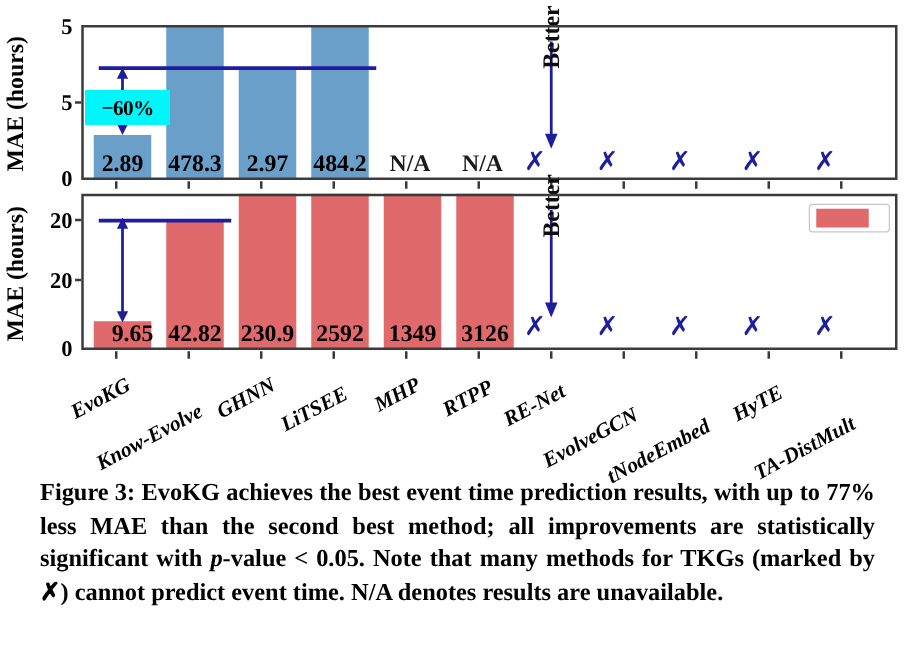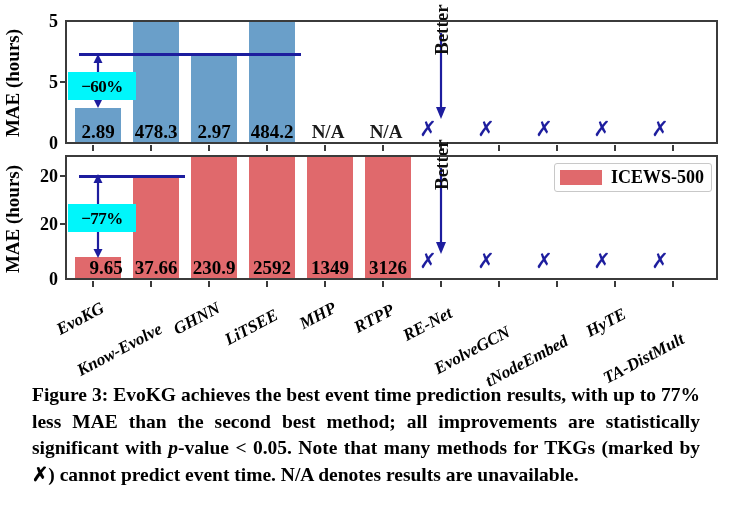--- a/index.html
+++ b/index.html
@@ -178,44 +178,42 @@
     <div class="bar red" style="left:300px;bottom:0;width:46px;height:125px;"></div>
 
     <div class="refline" style="left:14px;bottom:102px;width:106px;"></div>
 
     <svg class="arrowcol" style="left:26px;bottom:22px;width:14px;height:84px;" viewBox="0 0 14 84">
       <line x1="7" y1="4" x2="7" y2="80" stroke="#1d1d9e" stroke-width="2.2"></line>
       <polygon points="7,0 2.5,9 11.5,9" fill="#1d1d9e"></polygon>
       <polygon points="7,84 2.5,75 11.5,75" fill="#1d1d9e"></polygon>
     </svg>
 
-    <div class="pctbox" style="left:3px;bottom:48px;width:68px;height:28px;">−77%</div>
 
     <div class="vlabel" style="left:10px;bottom:3px;width:62px;">9.65</div>
-    <div class="vlabel" style="left:66px;bottom:3px;width:50px;">37.66</div>
+    <div class="vlabel" style="left:66px;bottom:3px;width:50px;">42.82</div>
     <div class="vlabel" style="left:126px;bottom:3px;width:46px;">230.9</div>
     <div class="vlabel" style="left:184px;bottom:3px;width:46px;">2592</div>
     <div class="vlabel" style="left:242px;bottom:3px;width:46px;">1349</div>
     <div class="vlabel" style="left:300px;bottom:3px;width:46px;">3126</div>
 
     <div class="xmark" style="left:353px;bottom:8px;">✗</div>
     <div class="xmark" style="left:411px;bottom:8px;">✗</div>
     <div class="xmark" style="left:469px;bottom:8px;">✗</div>
     <div class="xmark" style="left:527px;bottom:8px;">✗</div>
     <div class="xmark" style="left:585px;bottom:8px;">✗</div>
 
     <svg class="arrowcol" style="left:369px;top:13px;width:14px;height:86px;" viewBox="0 0 14 86">
       <line x1="7" y1="0" x2="7" y2="78" stroke="#1d1d9e" stroke-width="2.2"></line>
       <polygon points="7,86 2,74 12,74" fill="#1d1d9e"></polygon>
     </svg>
     <div class="better-text" style="left:388px;top:13px;">Better</div>
 
     <div class="legend" style="right:6px;top:8px;">
       <span class="swatch" style="background:#e0696c;"></span>
-      <span class="ltext">ICEWS-500</span>
     </div>
 
     <div class="frame"></div>
   </div>
 
   <div class="xtickmark" style="left:92px;top:281px;"></div>
   <div class="xtickmark" style="left:150px;top:281px;"></div>
   <div class="xtickmark" style="left:208px;top:281px;"></div>
   <div class="xtickmark" style="left:266px;top:281px;"></div>
   <div class="xtickmark" style="left:324px;top:281px;"></div>

